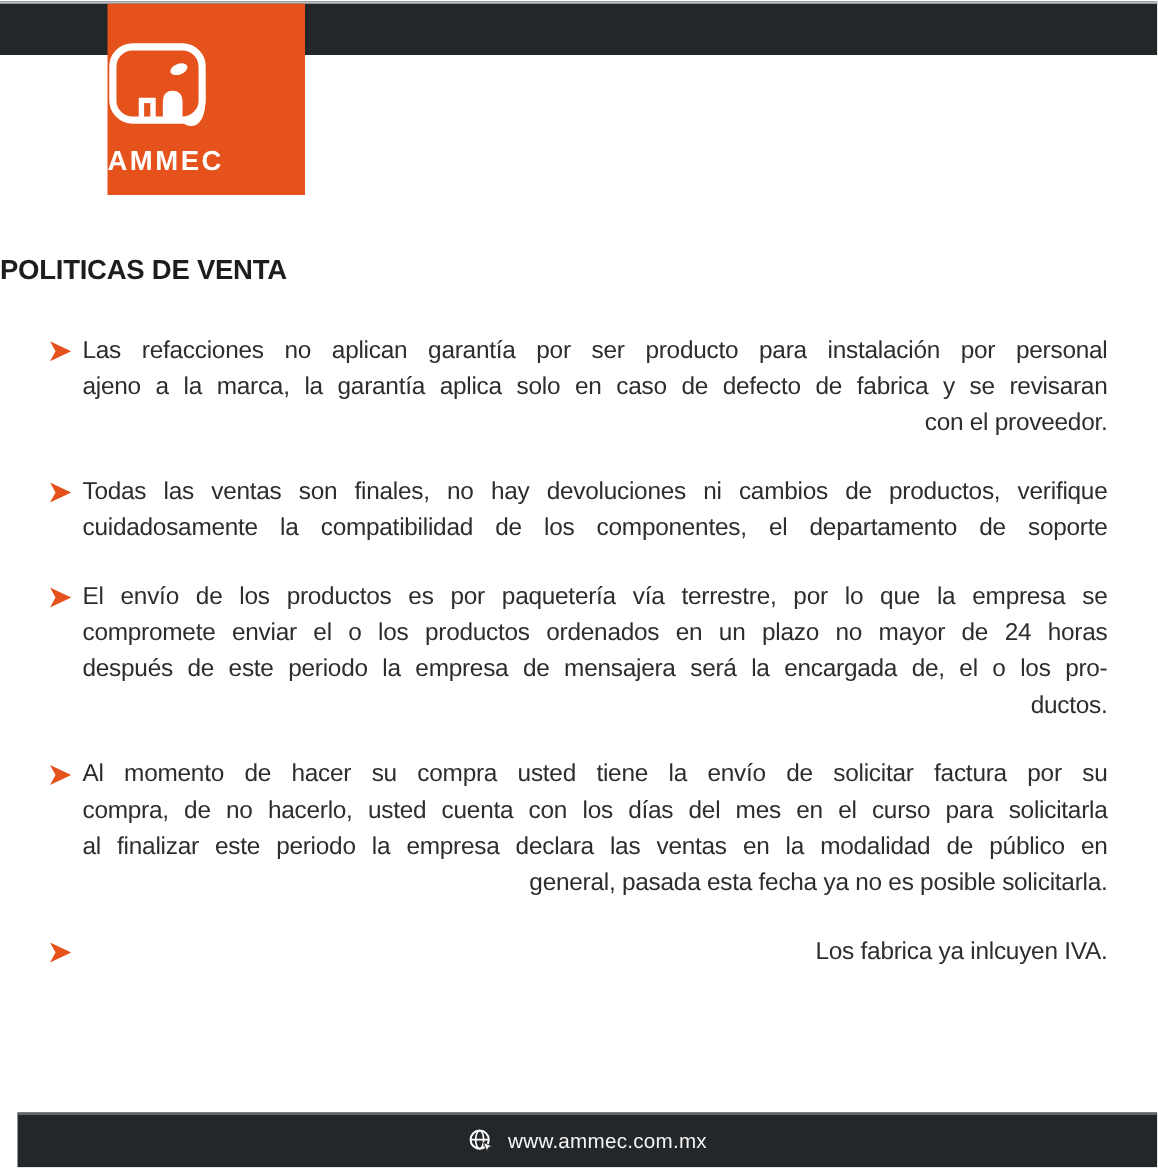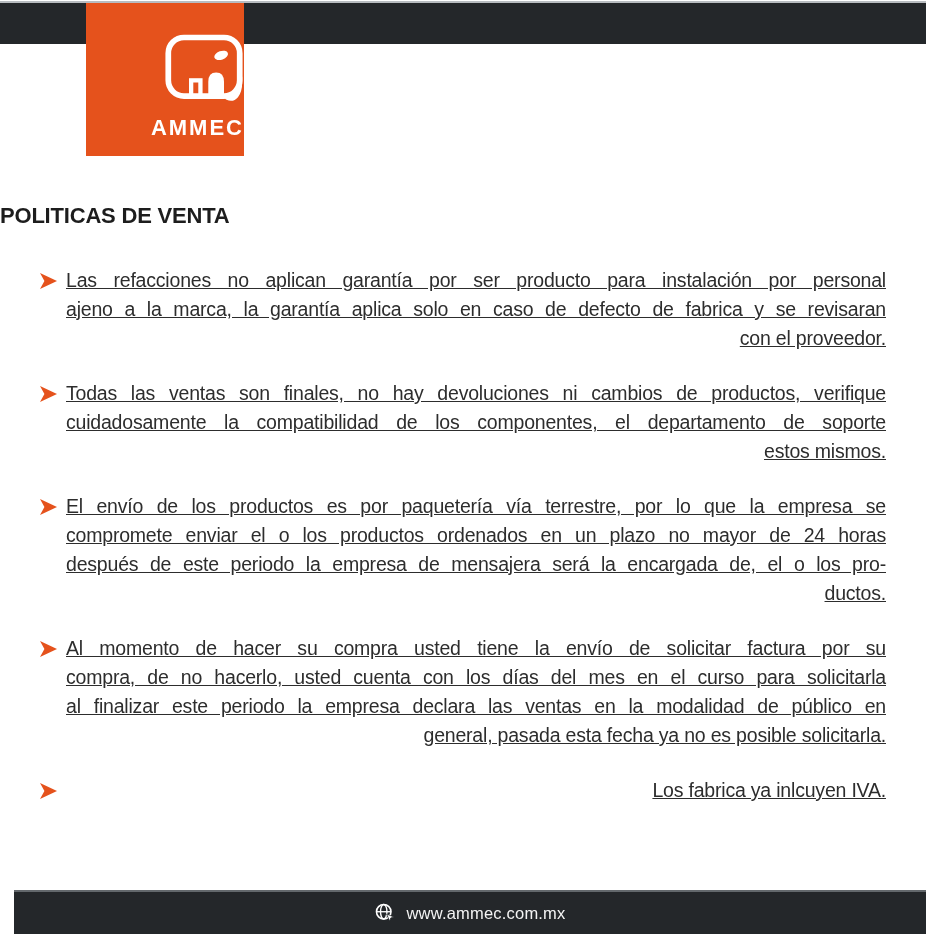--- a/index.html
+++ b/index.html
@@ -23,21 +23,21 @@
   }
   
   .logo {
     position: absolute;
     top: 3px; left: 86px;
     width: 158px; height: 153px;
     background: #e5521c;
     z-index: 2;
     display: flex;
     flex-direction: column;
-    align-items: flex-end;
+    align-items: flex-start;
   }
   .logo .mark { margin-top: 30px; }
   .logo .wordmark {
     margin-top: 9px;
     color: #ffffff;
     font-weight: 700;
     font-size: 22px;
     letter-spacing: 2px;
   }
   
@@ -45,21 +45,21 @@
     padding-top: 203px;
     text-align: left;
     font-size: 22px;
     font-weight: 700;
     letter-spacing: -0.2px;
     color: #1d1d1d;
     line-height: 26px;
   }
   
   .policies { margin-top: 37px; padding: 0 40px; }
-  .policy { display: flex; margin-bottom: 26px; text-decoration: underline; }
+  .policy { display: flex; margin-bottom: 26px; }
   .bullet {
     flex: 0 0 17px;
     width: 17px; height: 16px;
     margin-top: 7px;
     background: #e5521c;
     clip-path: polygon(0% 0%, 100% 50%, 0% 100%, 26% 50%);
   }
   .policy-text {
     flex: 1;
     padding-left: 9px;
@@ -120,21 +120,20 @@
         <div class="jl">ajeno a la marca, la garantía aplica solo en caso de defecto de fabrica y se revisaran</div>
         <div class="ll">con el proveedor.</div>
       </div>
     </div>
 
     <div class="policy">
       <span class="bullet"></span>
       <div class="policy-text">
         <div class="jl">Todas las ventas son finales, no hay devoluciones ni cambios de productos, verifique</div>
         <div class="jl">cuidadosamente la compatibilidad de los componentes, el departamento de soporte</div>
-        <div class="ll">estos mismos.</div>
       </div>
     </div>
 
     <div class="policy">
       <span class="bullet"></span>
       <div class="policy-text">
         <div class="jl">El envío de los productos es por paquetería vía terrestre, por lo que la empresa se</div>
         <div class="jl">compromete enviar el o los productos ordenados en un plazo no mayor de 24 horas</div>
         <div class="jl">después de este periodo la empresa de mensajera será la encargada de, el o los pro-</div>
         <div class="ll">ductos.</div>

